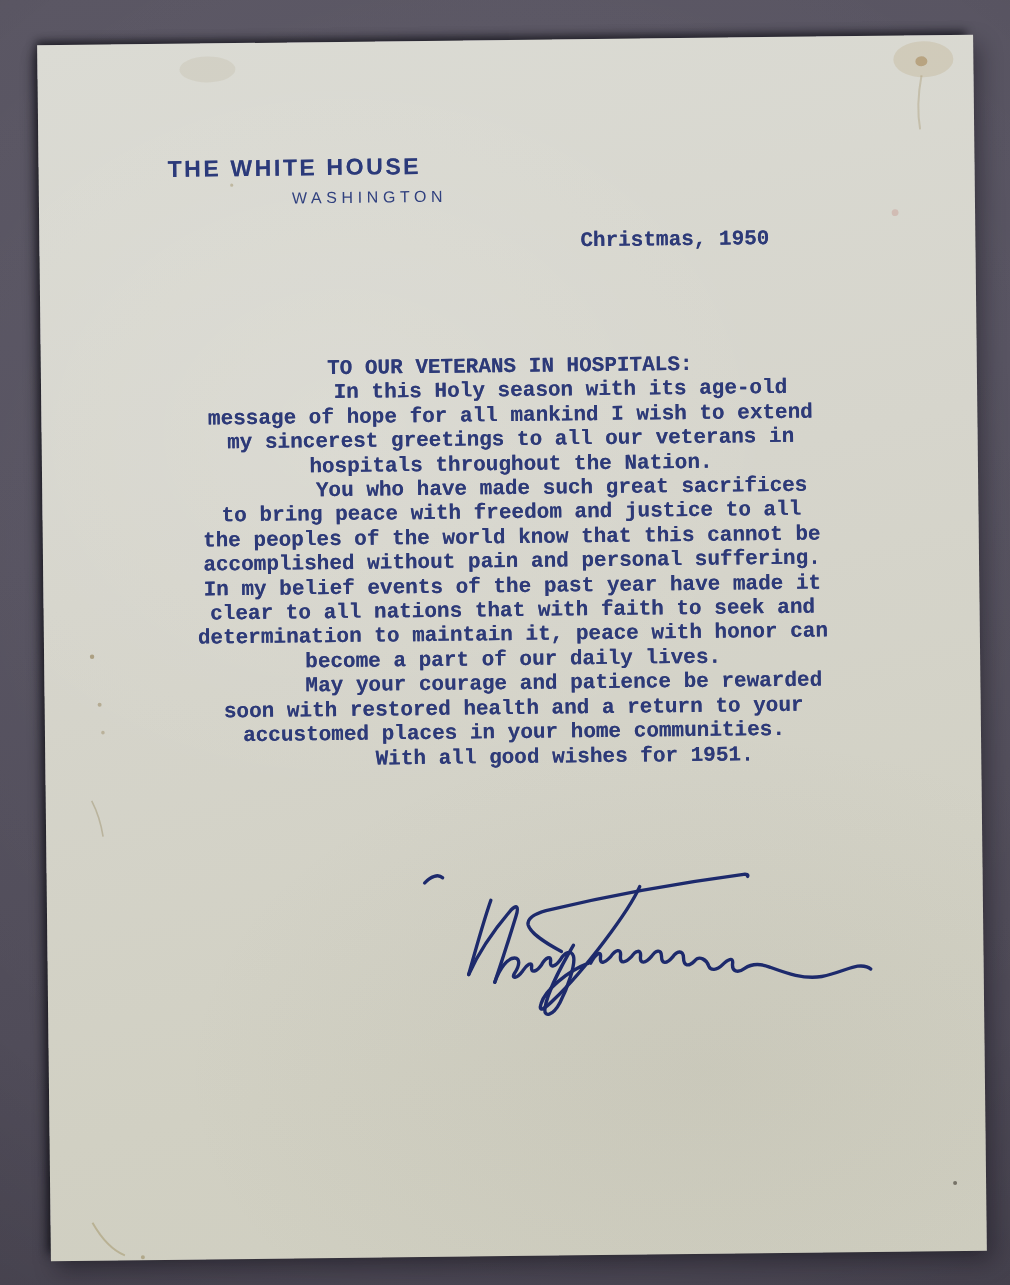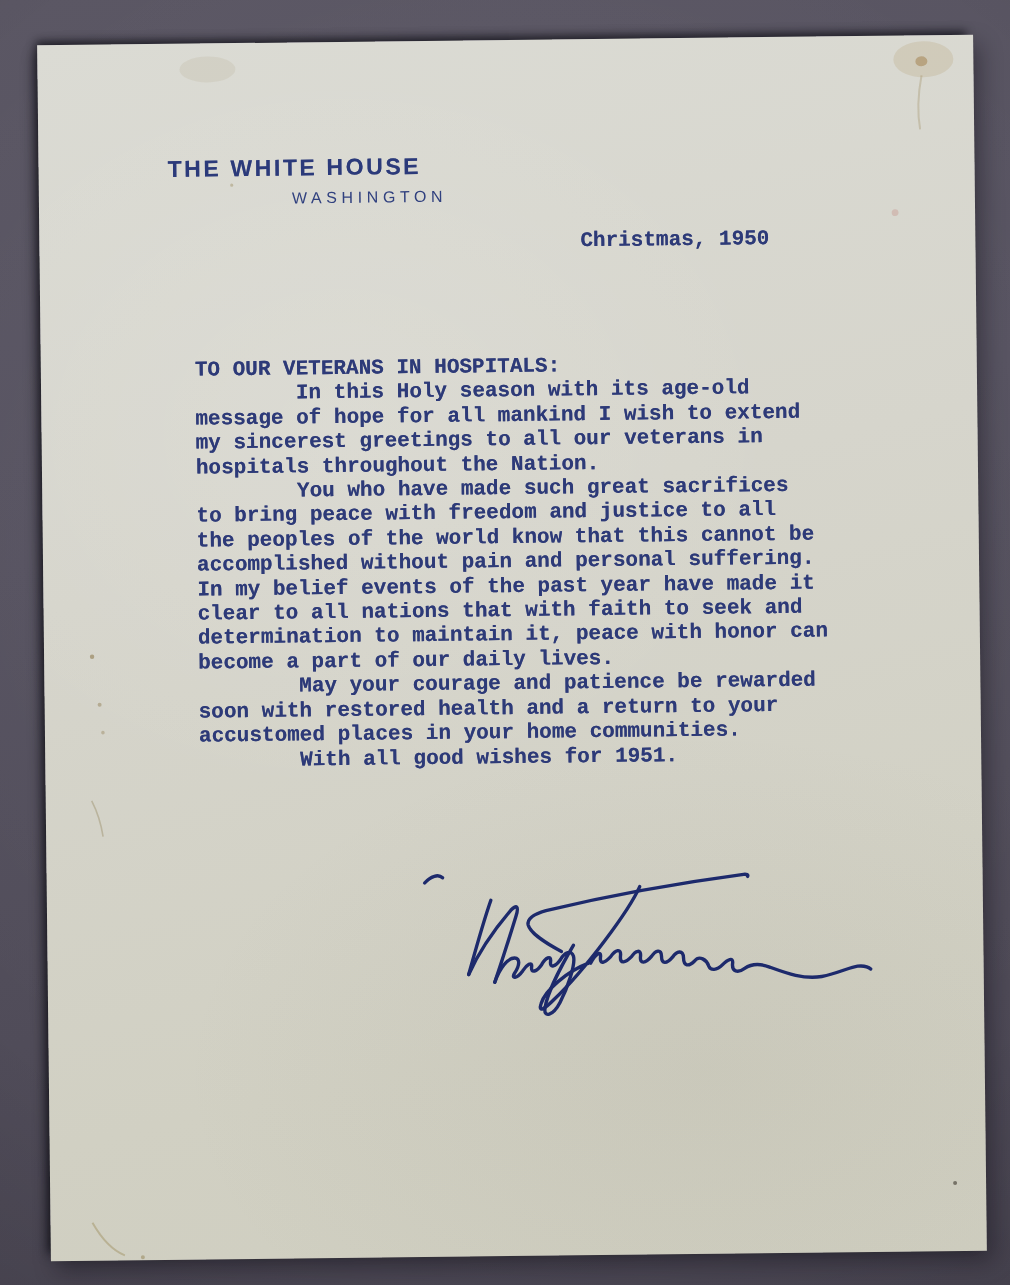--- a/index.html
+++ b/index.html
@@ -1,20 +1,21 @@
 <!DOCTYPE html>
 <html><head>
 <meta charset="utf-8">
 <style>
   html,body{margin:0;padding:0;background:#3e3b44;}
   .scene{
     position:relative;width:1010px;height:1285px;overflow:hidden;
     background:
       radial-gradient(ellipse 130% 95% at 50% 42%, rgba(255,255,255,0.05) 0%, rgba(0,0,0,0.00) 55%, rgba(0,0,0,0.22) 100%),
       linear-gradient(168deg,#5b5764 0%,#565260 38%,#514d5a 65%,#4a4653 100%);
+    text-align: center;
   }
   .paper{
     position:absolute;left:44px;top:40px;width:936px;height:1216px;
     transform:rotate(-0.65deg);
     background:
       radial-gradient(ellipse 70% 45% at 32% 32%, rgba(255,255,255,0.10), rgba(255,255,255,0) 70%),
       radial-gradient(ellipse 80% 40% at 70% 85%, rgba(120,115,95,0.08), rgba(120,115,95,0) 70%),
       linear-gradient(168deg,#dbdbd4 0%,#d6d5cc 40%,#d1d0c3 78%,#cfcec0 100%);
     box-shadow:
       -4px -7px 8px -3px rgba(8,8,14,0.62),

